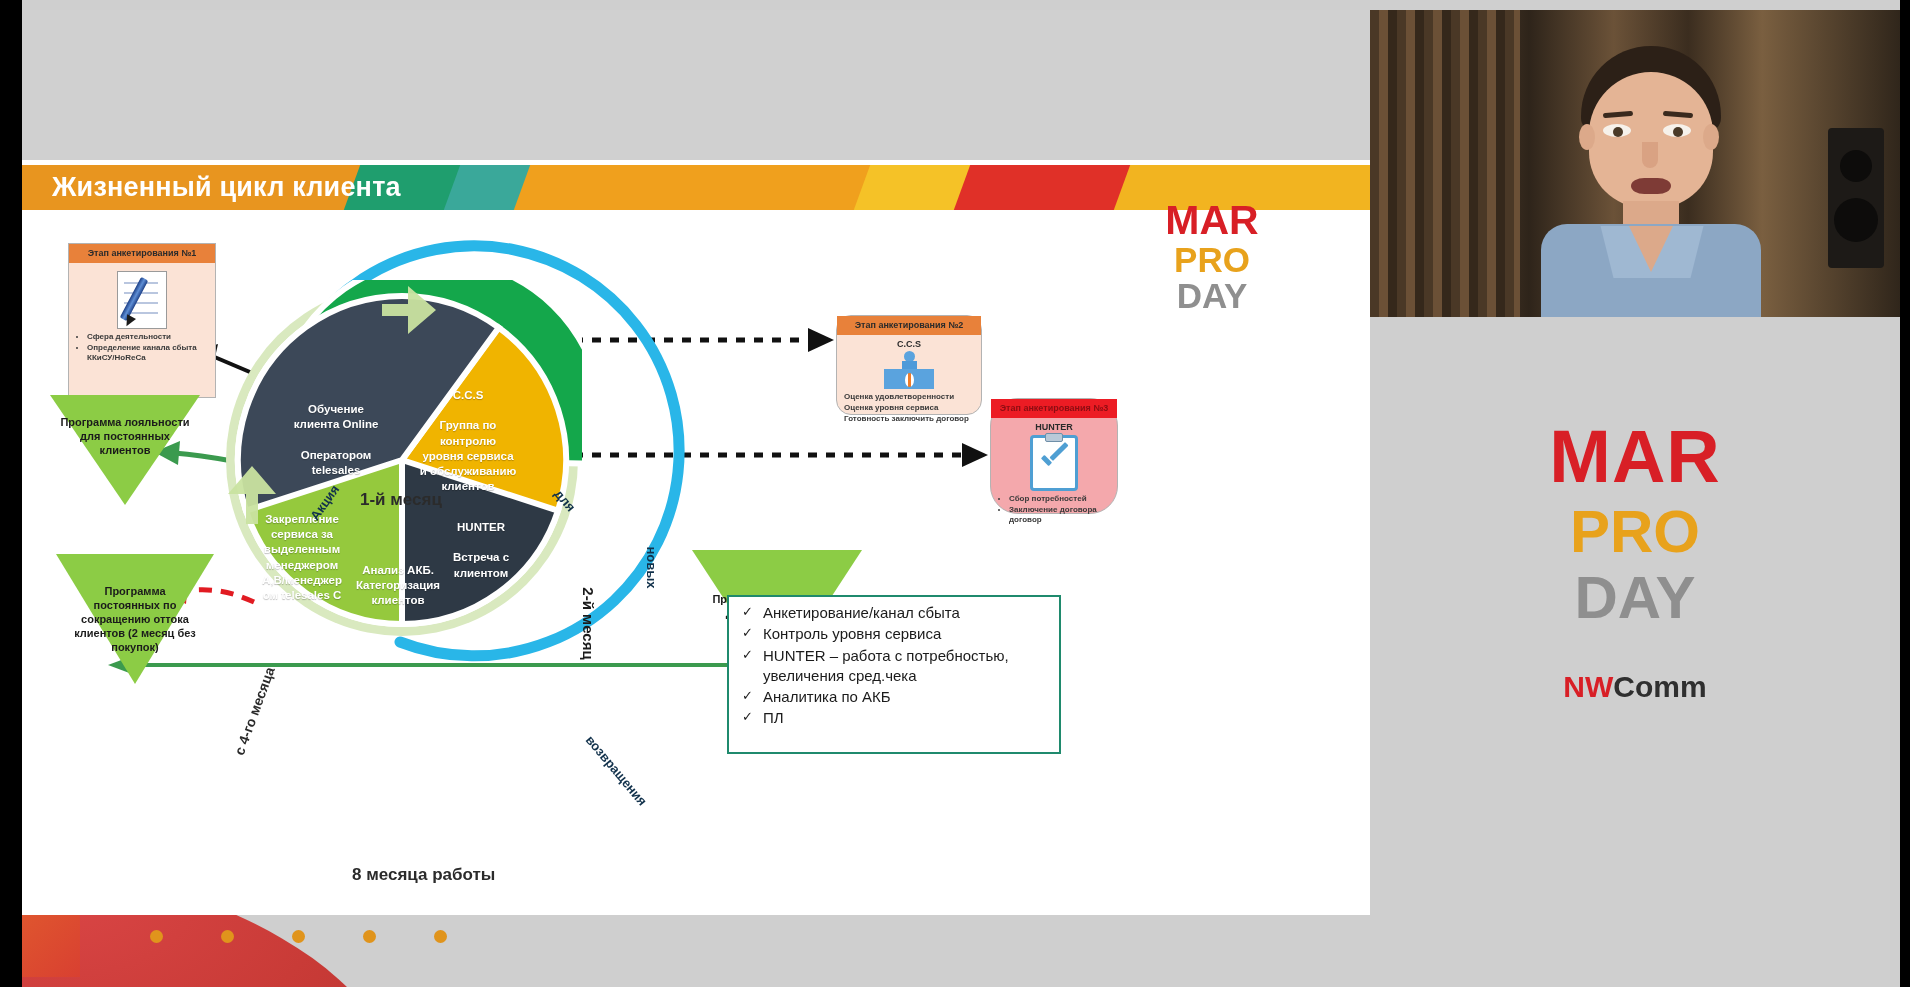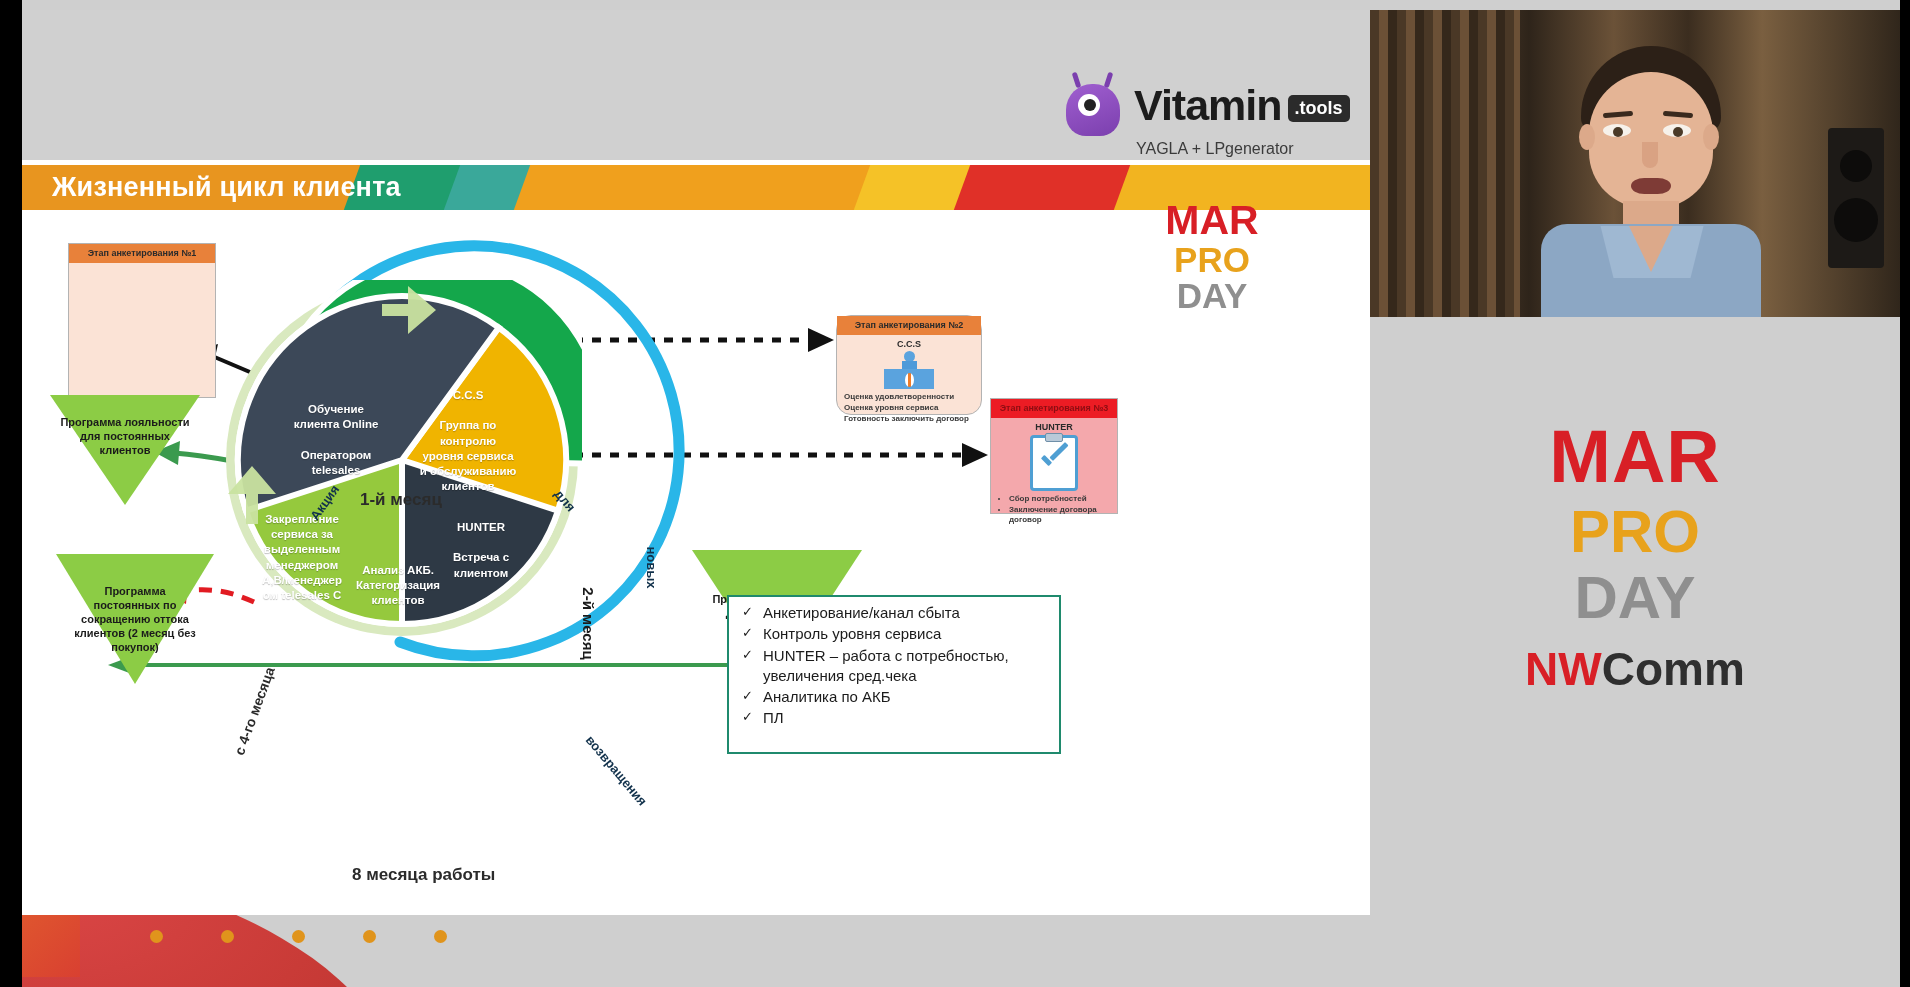--- a/index.html
+++ b/index.html
@@ -67,21 +67,21 @@
   .card{position:absolute;border:1px solid #b3b3b3;box-sizing:border-box;}
   .card .chead{color:#2b2b2b;font-weight:bold;text-align:center;font-size:9px;padding:4px 2px 5px;}
   .card .cbody{padding:4px 5px 6px;}
   .card ul{margin:3px 0 0;padding-left:13px;}
   .card li{font-size:8px;font-weight:bold;color:#3a3a3a;line-height:1.25;margin-bottom:1px;}
 
   #card1{left:46px;top:33px;width:148px;height:155px;background:#fbe3d6;}
   #card1 .chead{background:#e8813a;}
   #card2{left:814px;top:105px;width:146px;height:100px;background:#fbe3d6;border-radius:15px;}
   #card2 .chead{background:#e8813a;}
-  #card3{left:968px;top:188px;width:128px;height:116px;background:#f4a8ac;}
+  #card3{left:968px;top:188px;width:128px;height:116px;background:#f4a8ac;border-radius:28px;}
   #card3 .chead{background:#ec1c24;color:#8d0d12;}
 
   .docicon{width:48px;height:56px;background:#fff;border:1.5px solid #9a9a9a;margin:4px auto 3px;position:relative;}
   .docicon .ln{position:absolute;left:6px;height:2px;background:#b9c6df;width:34px;}
   .docicon .pen{position:absolute;left:12px;top:4px;width:8px;height:46px;background:linear-gradient(90deg,#1d3f86,#5f8fd6,#1d3f86);
         transform:rotate(28deg);border-radius:2px;}
   .docicon .nib{position:absolute;left:6px;top:44px;width:0;height:0;border-left:5px solid transparent;
         border-right:5px solid transparent;border-top:11px solid #1b1b1b;transform:rotate(28deg);}
 
   .ccsicon{width:62px;height:38px;margin:2px auto 2px;position:relative;}
@@ -165,21 +165,21 @@
   #cam .shirt{position:absolute;left:-4px;top:178px;width:220px;height:130px;background:#8ca7c4;border-radius:26px 26px 0 0;}
   #cam .collarL{position:absolute;left:62px;top:180px;width:48px;height:52px;background:#9fb8d2;transform:skewX(14deg);}
   #cam .collarR{position:absolute;left:104px;top:180px;width:48px;height:52px;background:#9fb8d2;transform:skewX(-14deg);}
   #cam .vneck{position:absolute;left:84px;top:180px;width:44px;height:46px;background:#dca98a;clip-path:polygon(0 0,100% 0,50% 100%);}
 
   
   #brandpanel{position:absolute;left:1370px;top:420px;width:530px;text-align:center;line-height:1.0;}
   #brandpanel .p1{font-size:74px;font-weight:bold;color:#d81f26;letter-spacing:1px;}
   #brandpanel .p2{font-size:60px;font-weight:bold;color:#e8a21c;margin-top:8px;}
   #brandpanel .p3{font-size:60px;font-weight:bold;color:#8f8f8f;margin-top:6px;}
-  #brandpanel .p4{font-size:46px;font-weight:bold;color:#2f2f2f;margin-top:18px;}
+  #brandpanel .p4{font-size:30px;font-weight:bold;color:#2f2f2f;margin-top:44px;}
   #brandpanel .p4 .red{color:#d81f26;}
 </style>
 </head>
 <body>
 
 <div id="stage">
 
   <div id="bottomband">
     <div class="redblob"></div>
     <div class="orangeblob"></div>
@@ -199,35 +199,20 @@
       <span class="rb rb1"></span>
       <span class="rb rb2"></span>
       <span class="rb rb3"></span>
       <span class="rb rb4"></span>
       <span class="rb rb5"></span>
       <span class="rb rb6"></span>
       <span class="rb rb7"></span>
       <div id="ribbon-title">Жизненный цикл клиента</div>
     </div>
 
-    <div id="vitamin">
-      <div class="vwrap">
-        <div class="monster">
-          <span class="ant l"></span>
-          <span class="ant r"></span>
-          <span class="mbody"></span>
-          <span class="eye"></span>
-          <span class="pupil"></span>
-        </div>
-        <div>
-          <span class="vname">Vitamin</span><span class="vtools">.tools</span>
-        </div>
-      </div>
-      <div class="vsub">YAGLA + LPgenerator</div>
-    </div>
 
     <div id="slidebrand">
       <div class="b1">MAR</div>
       <div class="b2">PRO</div>
       <div class="b3">DAY</div>
     </div>
 
     <div id="diagram">
 
       <svg id="wires" viewBox="0 0 1348 705">
@@ -250,20 +235,34 @@
         <line x1="100" y1="455" x2="752" y2="455" stroke="#3b9a4e" stroke-width="4"></line>
         <polygon points="86,455 110,446 110,464" fill="#3b9a4e"></polygon>
         <polygon points="766,455 742,446 742,464" fill="#3b9a4e"></polygon>
 
         <path d="M288,118 A205,205 0 1,1 378,432" stroke="#29b6e8" stroke-width="11" fill="none" stroke-linecap="round"></path>
         <polygon points="282,112 306,104 300,130" fill="#29b6e8"></polygon>
       </svg>
 
       <div class="card" id="card1">
         <div class="chead">Этап анкетирования №1</div>
+        <div class="cbody">
+          <div class="docicon">
+            <span class="ln" style="top:10px"></span>
+            <span class="ln" style="top:20px"></span>
+            <span class="ln" style="top:30px"></span>
+            <span class="ln" style="top:40px"></span>
+            <span class="pen"></span>
+            <span class="nib"></span>
+          </div>
+          <ul>
+            <li>Сфера деятельности</li>
+            <li>Определение канала сбыта ККиСУ/HoReCa</li>
+          </ul>
+        </div>
       </div>
 
       <div class="card" id="card2">
         <div class="chead">Этап анкетирования №2</div>
         <div class="cbody">
           <div class="ccslabel">C.C.S</div>
           <div class="ccsicon">
             <span class="head"></span>
             <span class="neck"></span>
             <span class="body"></span>

